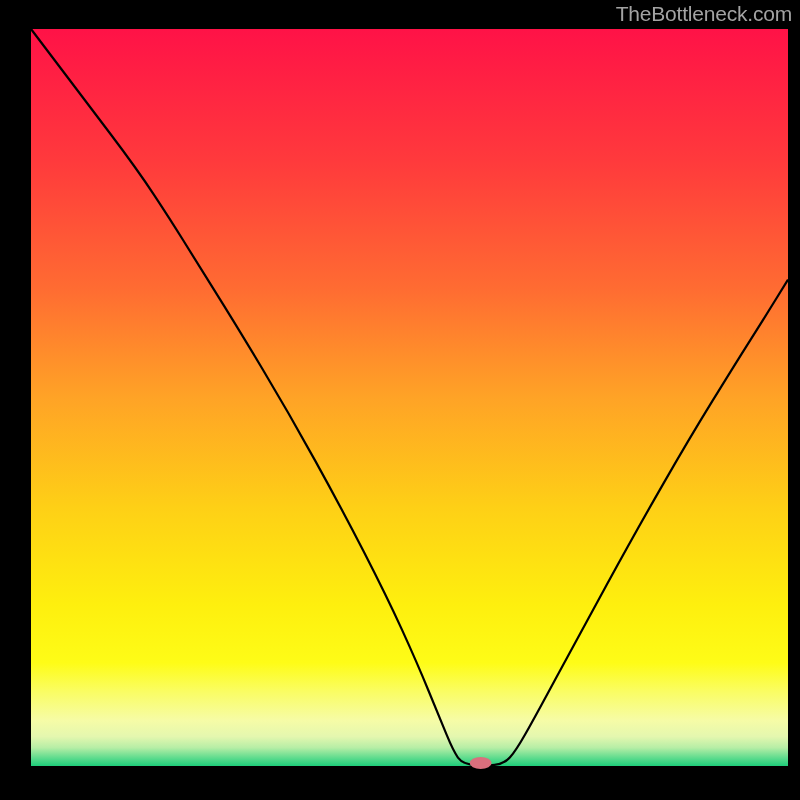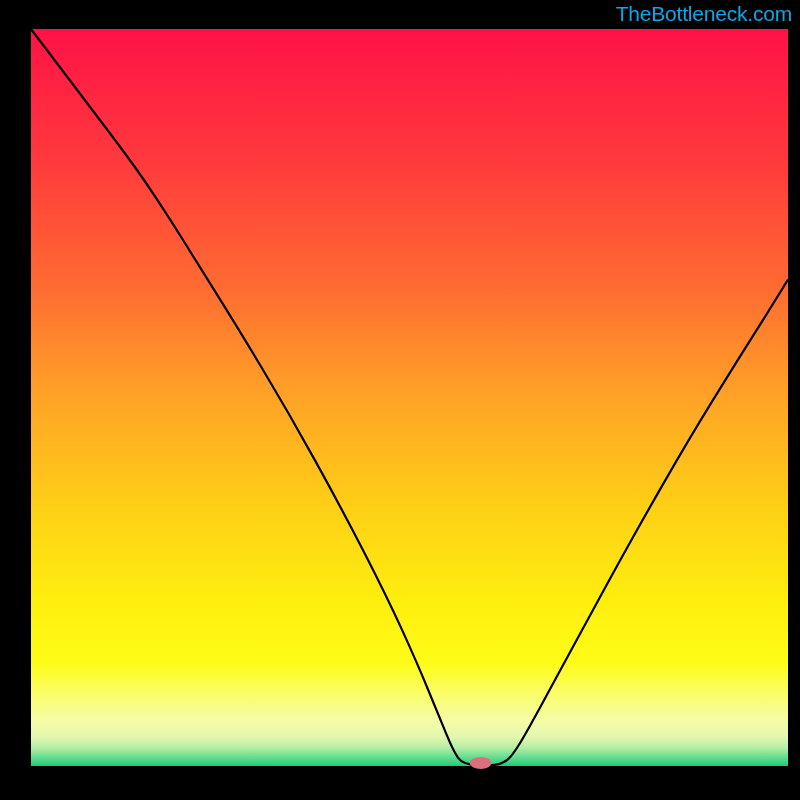--- a/index.html
+++ b/index.html
@@ -16,21 +16,21 @@
     width: 800px;
     height: 800px;
   }
   svg {
     display: block;
   }
   .attribution {
     position: absolute;
     top: 2px;
     right: 8px;
-    color: #0ea5e9;
+    color: #a3a3a3;
     font-size: 21px;
     font-weight: 400;
     letter-spacing: -0.2px;
   }
 </style>
 </head>
 <body>
 
 <div class="frame">
   <svg id="chart-svg" width="800" height="800" viewBox="0 0 800 800">

